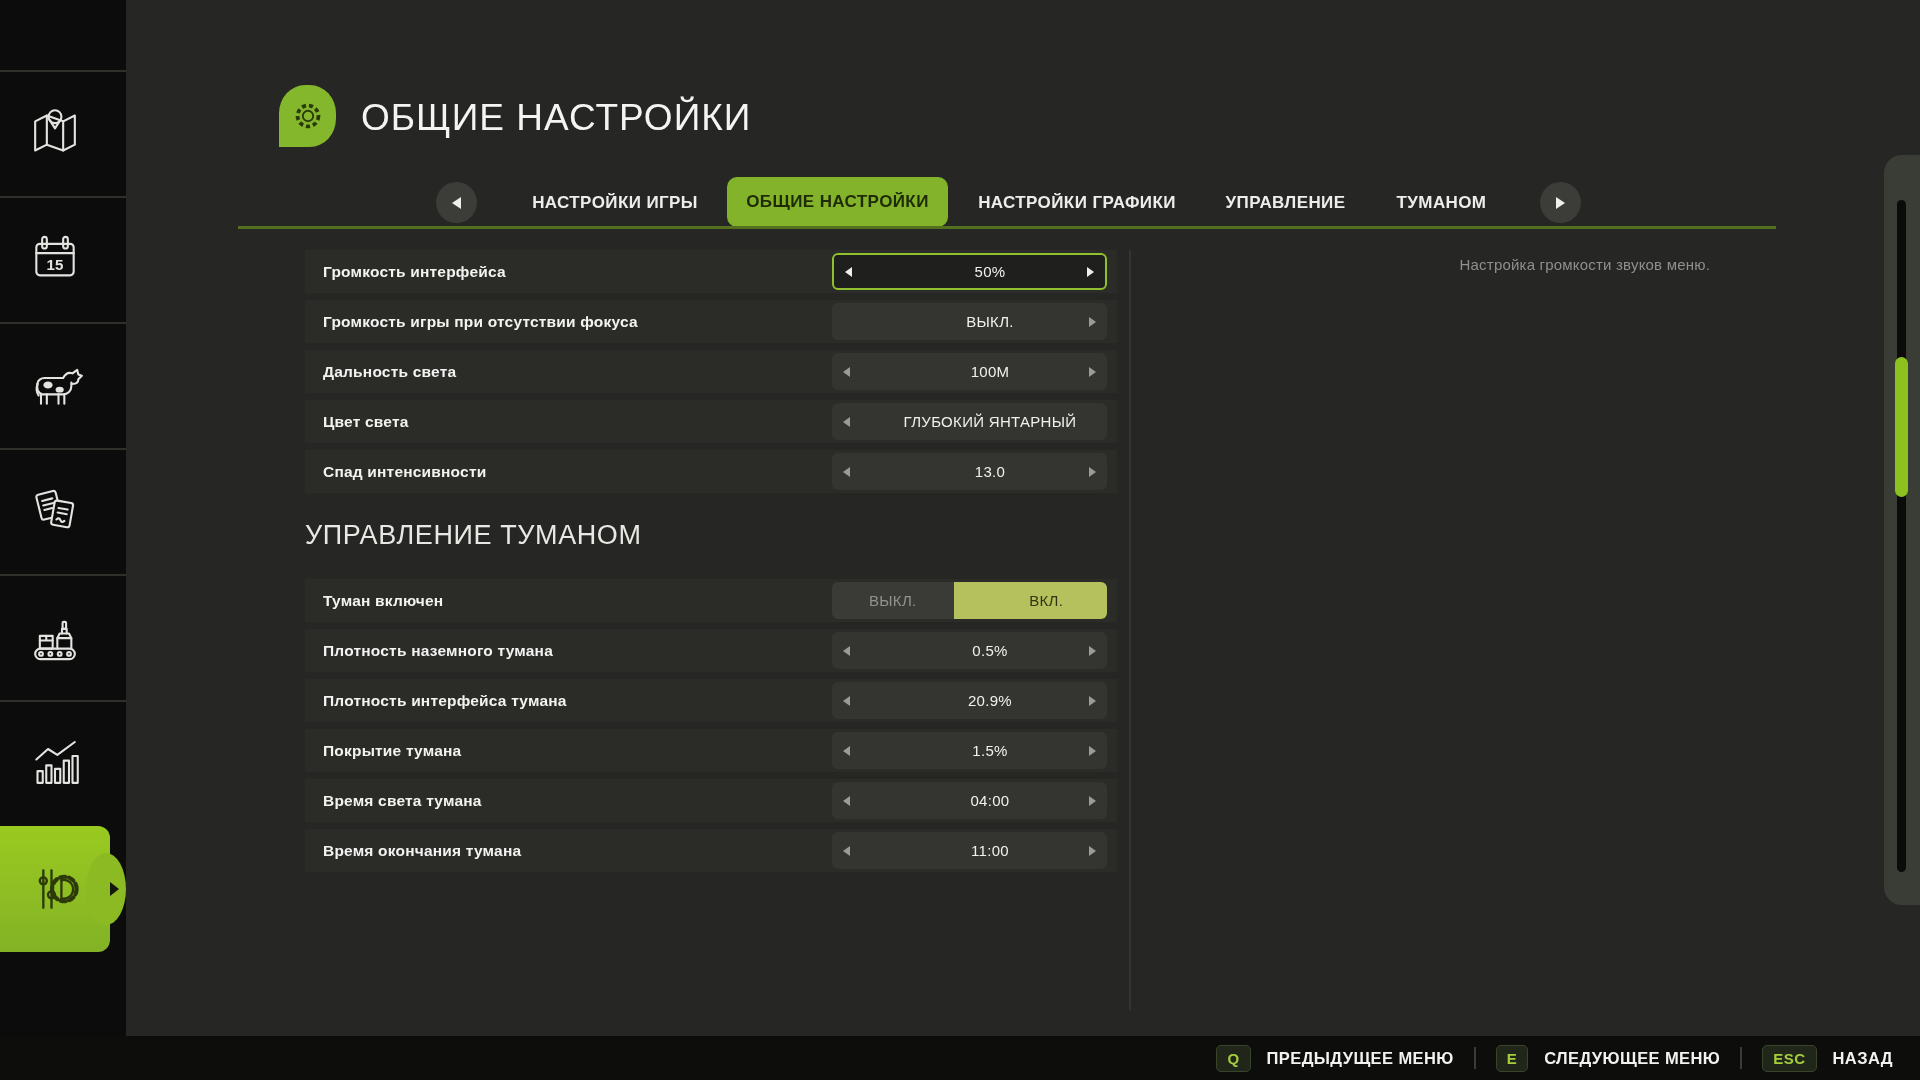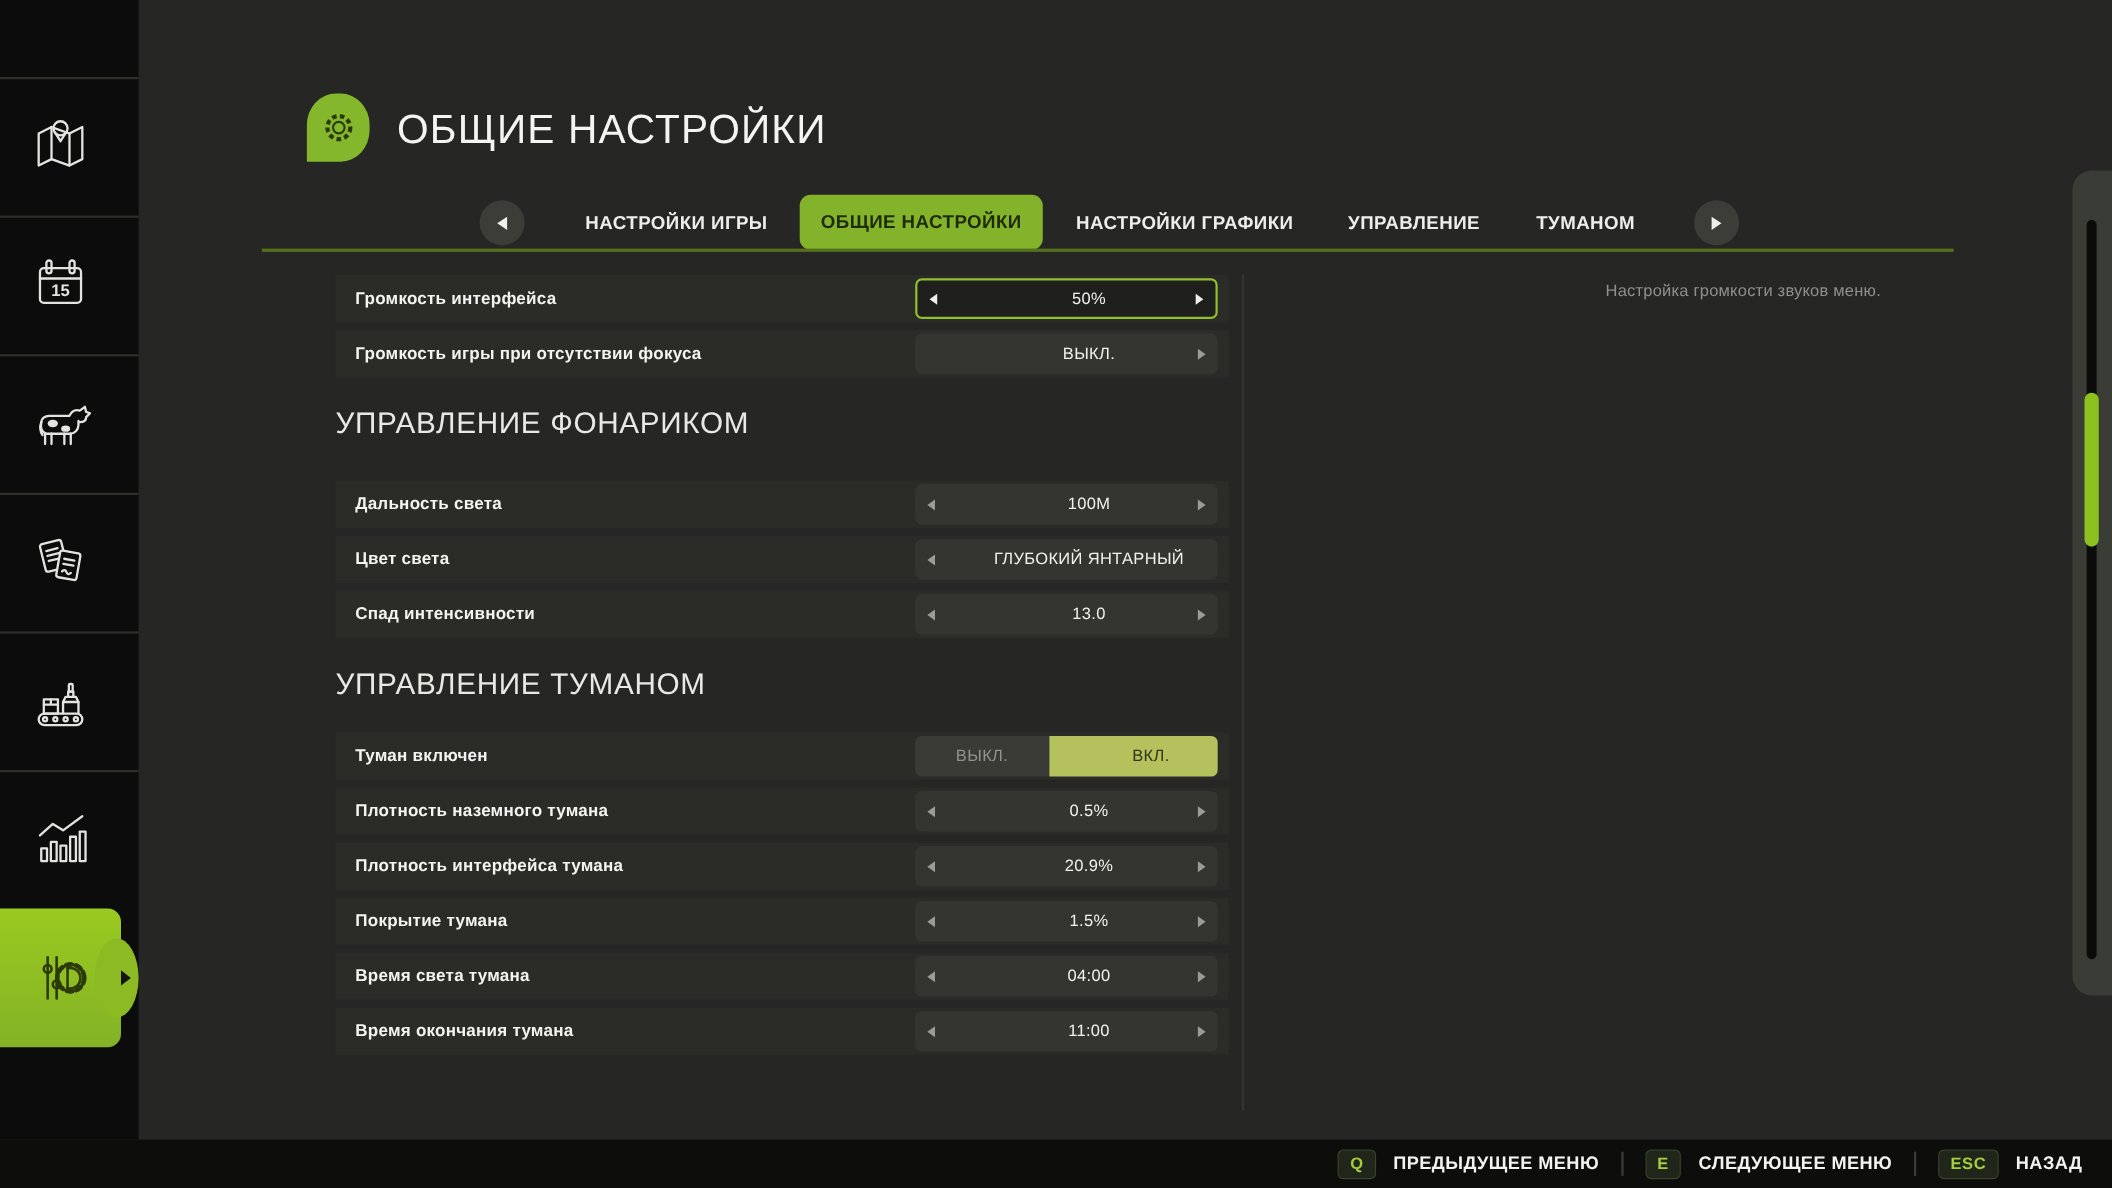--- a/index.html
+++ b/index.html
@@ -206,21 +206,20 @@
 
   <div class="srow">
     <span class="srow-label">Громкость игры при отсутствии фокуса</span>
     <div class="stepper">
       <div class="st-arrow l hide"></div>
       <span class="val">ВЫКЛ.</span>
       <div class="st-arrow r"></div>
     </div>
   </div>
 
-  <div class="section-h">УПРАВЛЕНИЕ ФОНАРИКОМ</div>
 
   <div class="srow">
     <span class="srow-label">Дальность света</span>
     <div class="stepper">
       <div class="st-arrow l"></div>
       <span class="val">100М</span>
       <div class="st-arrow r"></div>
     </div>
   </div>
 

